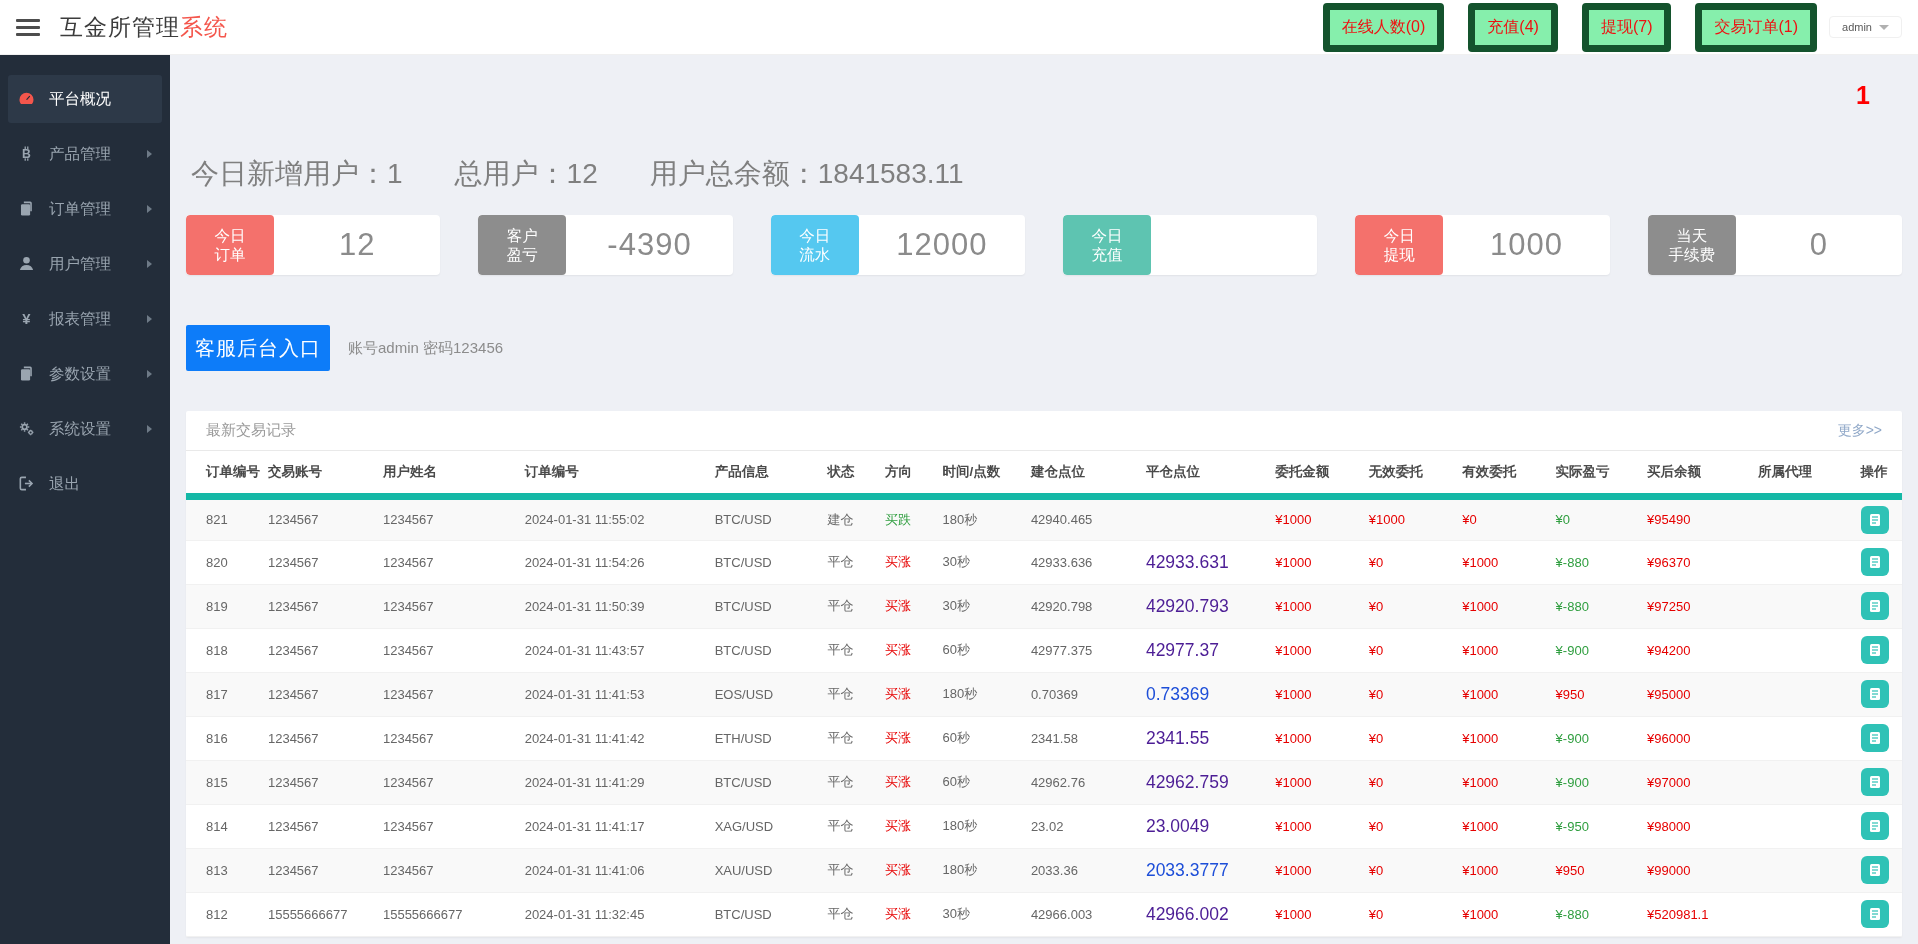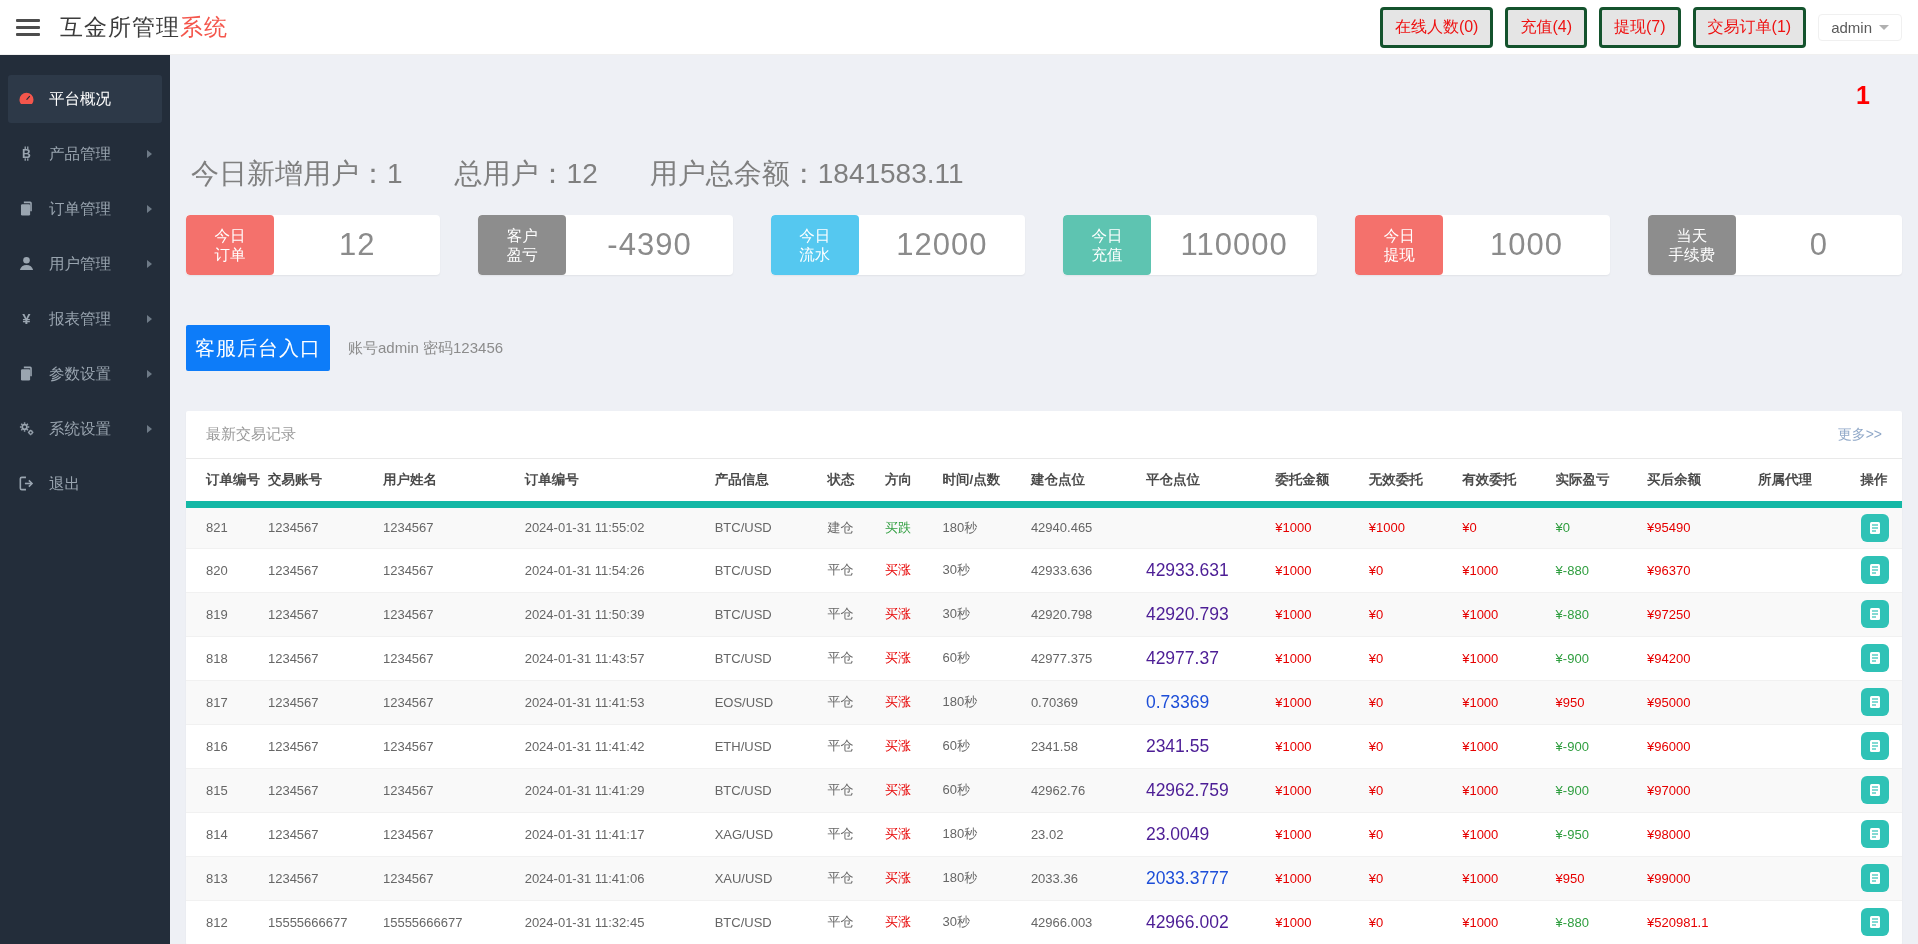--- a/index.html
+++ b/index.html
@@ -14,26 +14,26 @@
     position: fixed; top: 0; left: 0; right: 0; height: 55px;
     background: #fff; display: flex; align-items: center;
     padding: 0 16px; z-index: 20; border-bottom: 1px solid #f0f0f0;
   }
   .hamburger { width: 24px; cursor: pointer; }
   .hamburger div { height: 3px; background: #4d4d4d; margin: 4px 0; border-radius: 1px; }
   .logo { font-size: 23px; color: #3c3c3c; margin-left: 20px; letter-spacing: 1px; }
   .logo .accent { color: #f4564c; }
   .topbar-right { margin-left: auto; display: flex; align-items: center; }
   .hbtn {
-    border: 3px solid #14532d; border-radius: 4px; background: #e5e5e5;
-    color: #ee1111; font-size: 16px; padding: 7px 12px; margin-left: 12px; cursor: pointer;
+    border: 7px solid #14532d; border-radius: 4px; background: #86efac;
+    color: #ee1111; font-size: 16px; padding: 7px 12px; margin-left: 24px; cursor: pointer;
   }
   .user-menu {
     border: 1px solid #f0f0f0; border-radius: 4px; color: #5a5a5a;
-    font-size: 15px; padding: 4px 12px; margin-left: 12px; display: flex; align-items: center; cursor: pointer;
+    font-size: 11px; padding: 4px 12px; margin-left: 12px; display: flex; align-items: center; cursor: pointer;
   }
   .caret-down {
     width: 0; height: 0; margin-left: 7px;
     border-left: 5px solid transparent; border-right: 5px solid transparent;
     border-top: 5px solid #b0b0b0;
   }
   
   .sidebar {
     position: fixed; top: 55px; left: 0; bottom: 0; width: 170px;
     background: #232d3a; padding-top: 20px; z-index: 10;
@@ -68,21 +68,21 @@
   .card .val { flex: 1; display: flex; align-items: center; justify-content: center; font-size: 31px; color: #8b8b8b; letter-spacing: 1px; }
   
   .service-row { margin-top: 50px; display: flex; align-items: center; }
   .service-btn {
     width: 144px; height: 46px; background: #0d7cf9; color: #fff; font-size: 20px;
     border: none; border-radius: 2px; cursor: pointer; letter-spacing: 1px;
   }
   .service-hint { margin-left: 18px; font-size: 15px; color: #8c8c8c; }
   
   .panel { margin-top: 40px; background: #fff; border-radius: 2px; box-shadow: 0 1px 2px rgba(0,0,0,.05); }
-  .panel-head { height: 48px; display: flex; align-items: center; justify-content: space-between; padding: 0 20px; border-bottom: 1px solid #e9e9e9; }
+  .panel-head { height: 40px; display: flex; align-items: center; justify-content: space-between; padding: 0 20px; border-bottom: 1px solid #e9e9e9; }
   .panel-title { color: #9a9a9a; font-size: 15px; }
   .more-link { color: #90a8c8; font-size: 14px; text-decoration: none; cursor: pointer; }
   
   table { width: 100%; border-collapse: collapse; table-layout: fixed; }
   th {
     text-align: left; font-size: 13.5px; color: #4a4a4a; font-weight: 700;
     height: 45px; padding: 0 8px; border-bottom: 7px solid #14b8a6; white-space: nowrap;
   }
   th:first-child, td:first-child { padding-left: 20px; }
   td { height: 44px; padding: 0 8px; font-size: 13px; color: #666; border-bottom: 1px solid #f1f1f1; white-space: nowrap; }
@@ -233,21 +233,20 @@
         <div class="val">-4390</div>
       </div>
       <div class="card">
         <div class="tag" style="background: rgb(85, 200, 240);">今日
 流水</div>
         <div class="val">12000</div>
       </div>
       <div class="card">
         <div class="tag" style="background: rgb(94, 196, 177);">今日
 充值</div>
-        <div class="val">110000</div>
       </div>
       <div class="card">
         <div class="tag" style="background: rgb(244, 113, 108);">今日
 提现</div>
         <div class="val">1000</div>
       </div>
       <div class="card">
         <div class="tag" style="background: rgb(141, 141, 141);">当天
 手续费</div>
         <div class="val">0</div>

